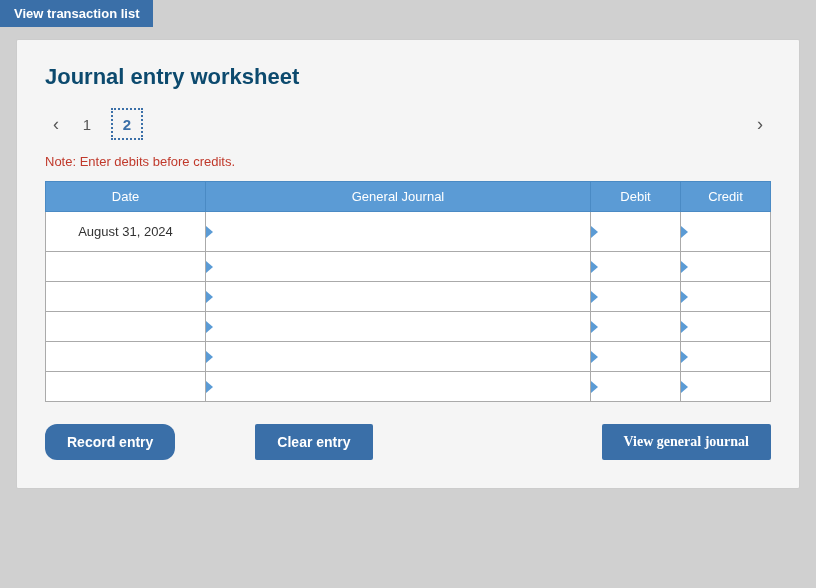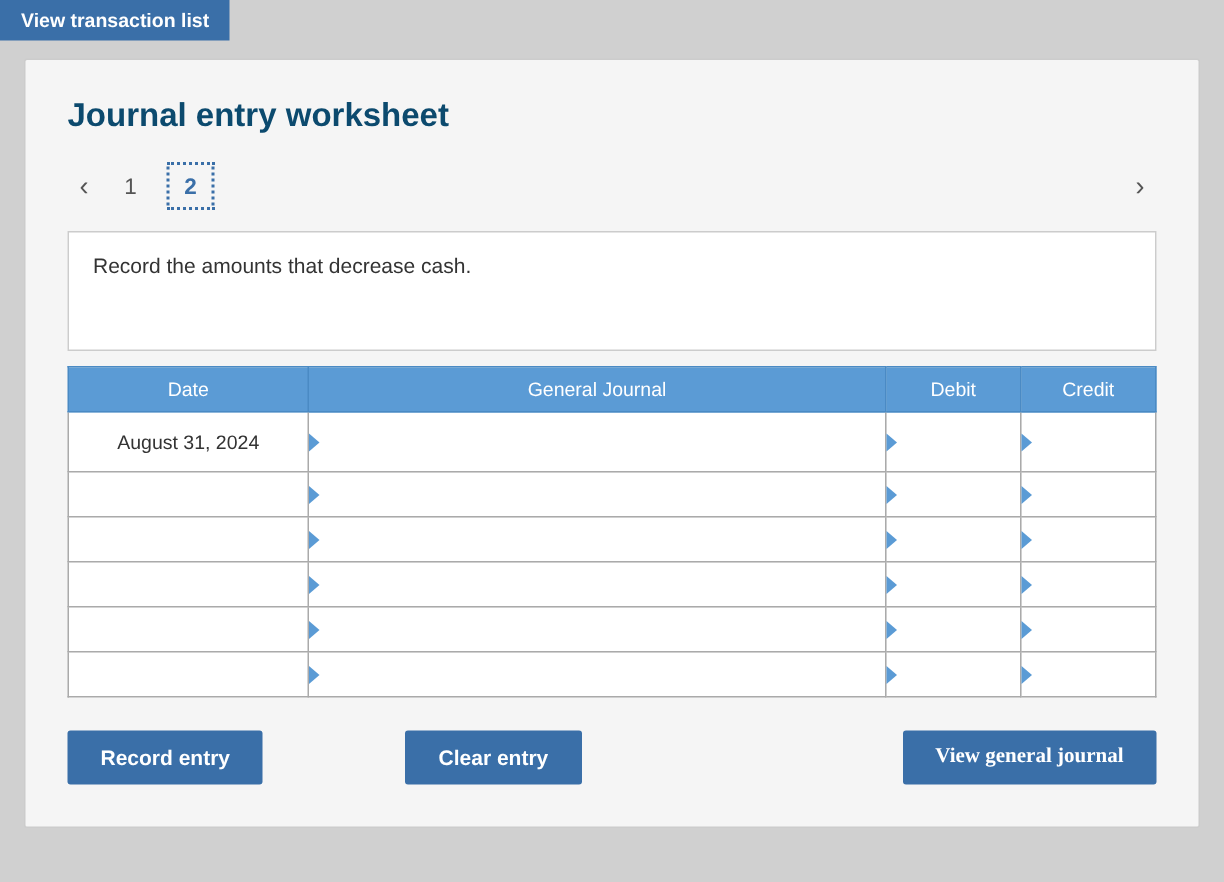--- a/index.html
+++ b/index.html
@@ -201,21 +201,22 @@
       color: white;
       border: none;
       padding: 10px 22px;
       font-size: 14px;
       font-weight: bold;
       cursor: pointer;
       border-radius: 2px;
     }
 
     .btn-record {
-      margin-right: 15px;
+      margin-right: 0;
+      border-radius: 12px;
     }
 
     .btn-clear {
       margin-left: 80px;
     }
 
     .btn-view {
       margin-left: auto;
       font-family: Liberation Serif, serif;
     }
@@ -238,22 +239,22 @@
 
     <div class="page-num inactive">1</div>
 
     <div class="page-num active">2</div>
 
     <span class="nav-spacer"></span>
 
     <span class="nav-right">›</span>
   </div>
 
-  <div class="instruction-box">Record the amounts that decrease cash.</div>
-
+
+  <div class="note">Note: Enter debits before credits.</div>
 
   <table class="journal-table">
     <thead>
       <tr>
         <th class="date-col">Date</th>
         <th class="journal-col">General Journal</th>
         <th class="debit-col">Debit</th>
         <th class="credit-col">Credit</th>
       </tr>
     </thead>

